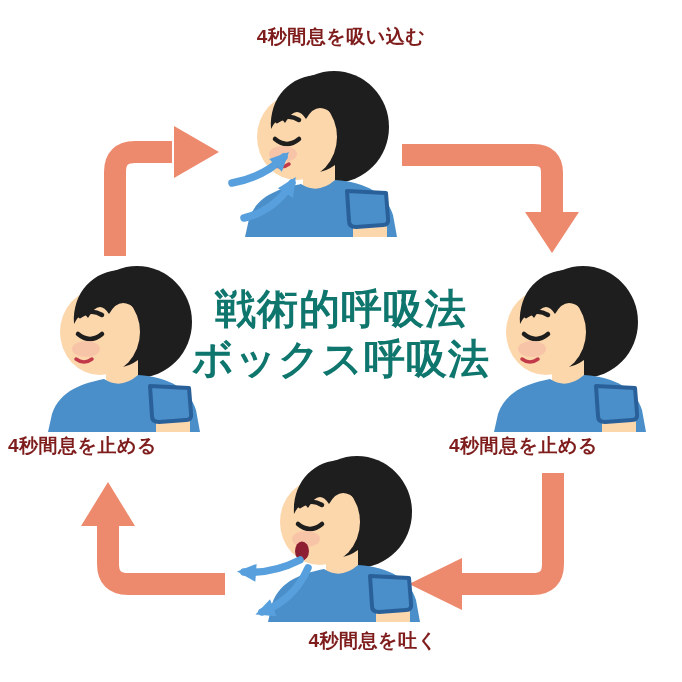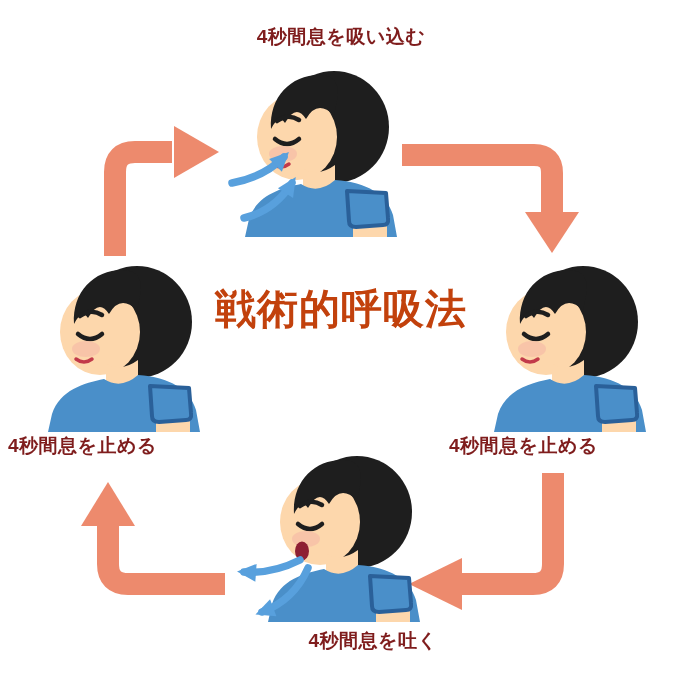--- a/index.html
+++ b/index.html
@@ -10,21 +10,21 @@
   .step-label{
     position:absolute;font-weight:bold;font-size:19px;white-space:nowrap;
     letter-spacing:0.5px;color:#7f1d1d;
   }
   .label-top{top:24px;left:0;width:682px;text-align:center;}
   .label-right{top:433px;left:449px;}
   .label-left{top:433px;left:8px;}
   .label-bottom{top:628px;left:0;width:682px;text-align:center;margin-left:32px;}
   .title{
     position:absolute;top:284px;left:0;width:682px;text-align:center;
-    font-weight:800;font-size:41px;line-height:1.22;color:#c2410c;letter-spacing:1px;
+    font-weight:800;font-size:41px;line-height:1.22;color:#0f766e;letter-spacing:1px;
   }
   .layer{position:absolute;top:0;left:0;}
   .fig{position:absolute;}
   .fig svg{display:block;}
   #fig-top{left:222px;top:63px;}
   #fig-right{left:486px;top:258px;}
   #fig-left{left:40px;top:258px;}
   #fig-bottom{left:222px;top:448px;}
 </style>
 </head>
@@ -162,15 +162,16 @@
   </svg>
     </div>
 
   <div class="step-label label-top">4秒間息を吸い込む</div>
   <div class="step-label label-right">4秒間息を止める</div>
   <div class="step-label label-bottom">4秒間息を吐く</div>
   <div class="step-label label-left">4秒間息を止める</div>
 
   <div class="title">
     <div>戦術的呼吸法</div>
+    <div>ボックス呼吸法</div>
   </div>
 
 </div>
 
 </body></html>

